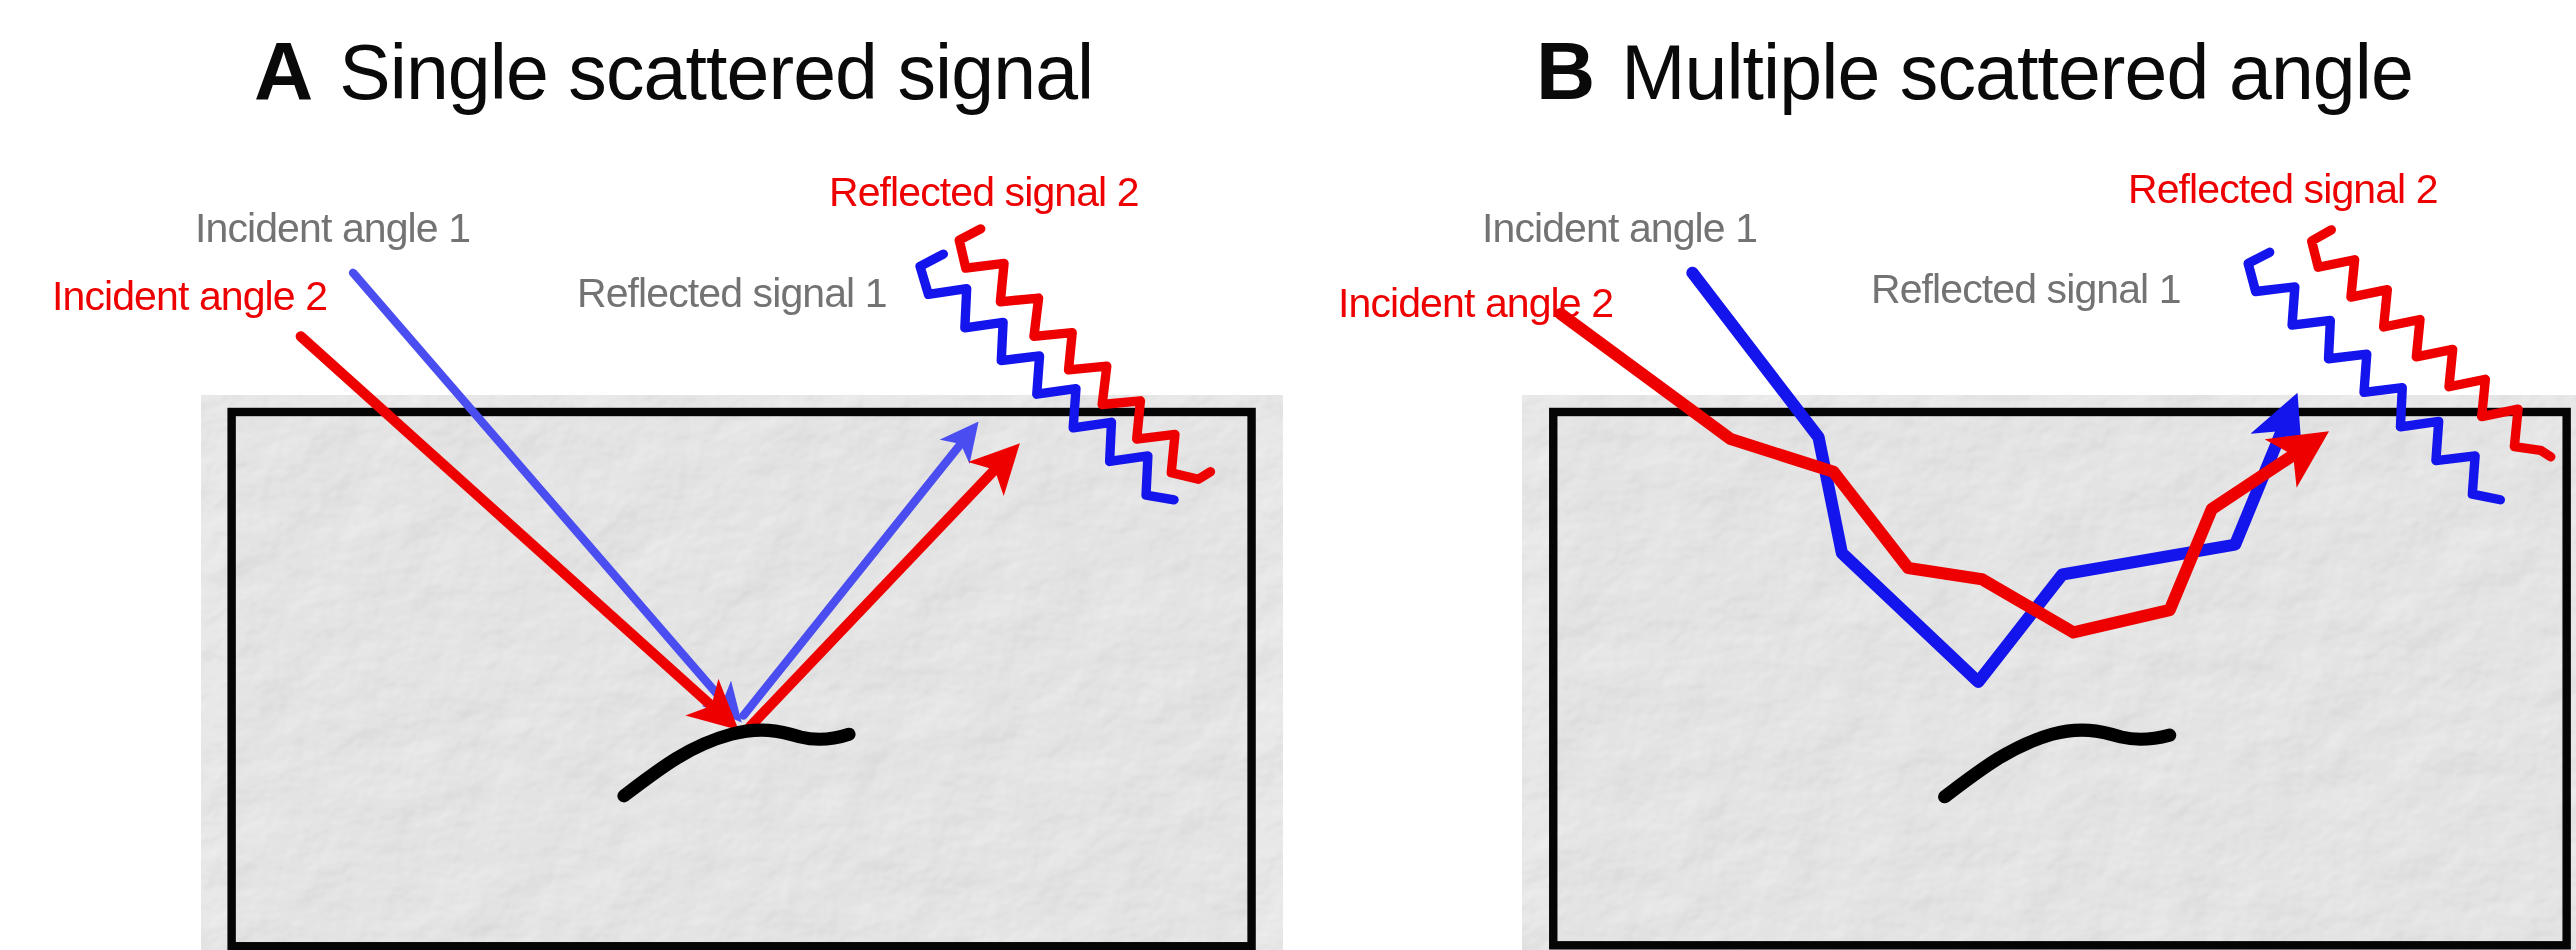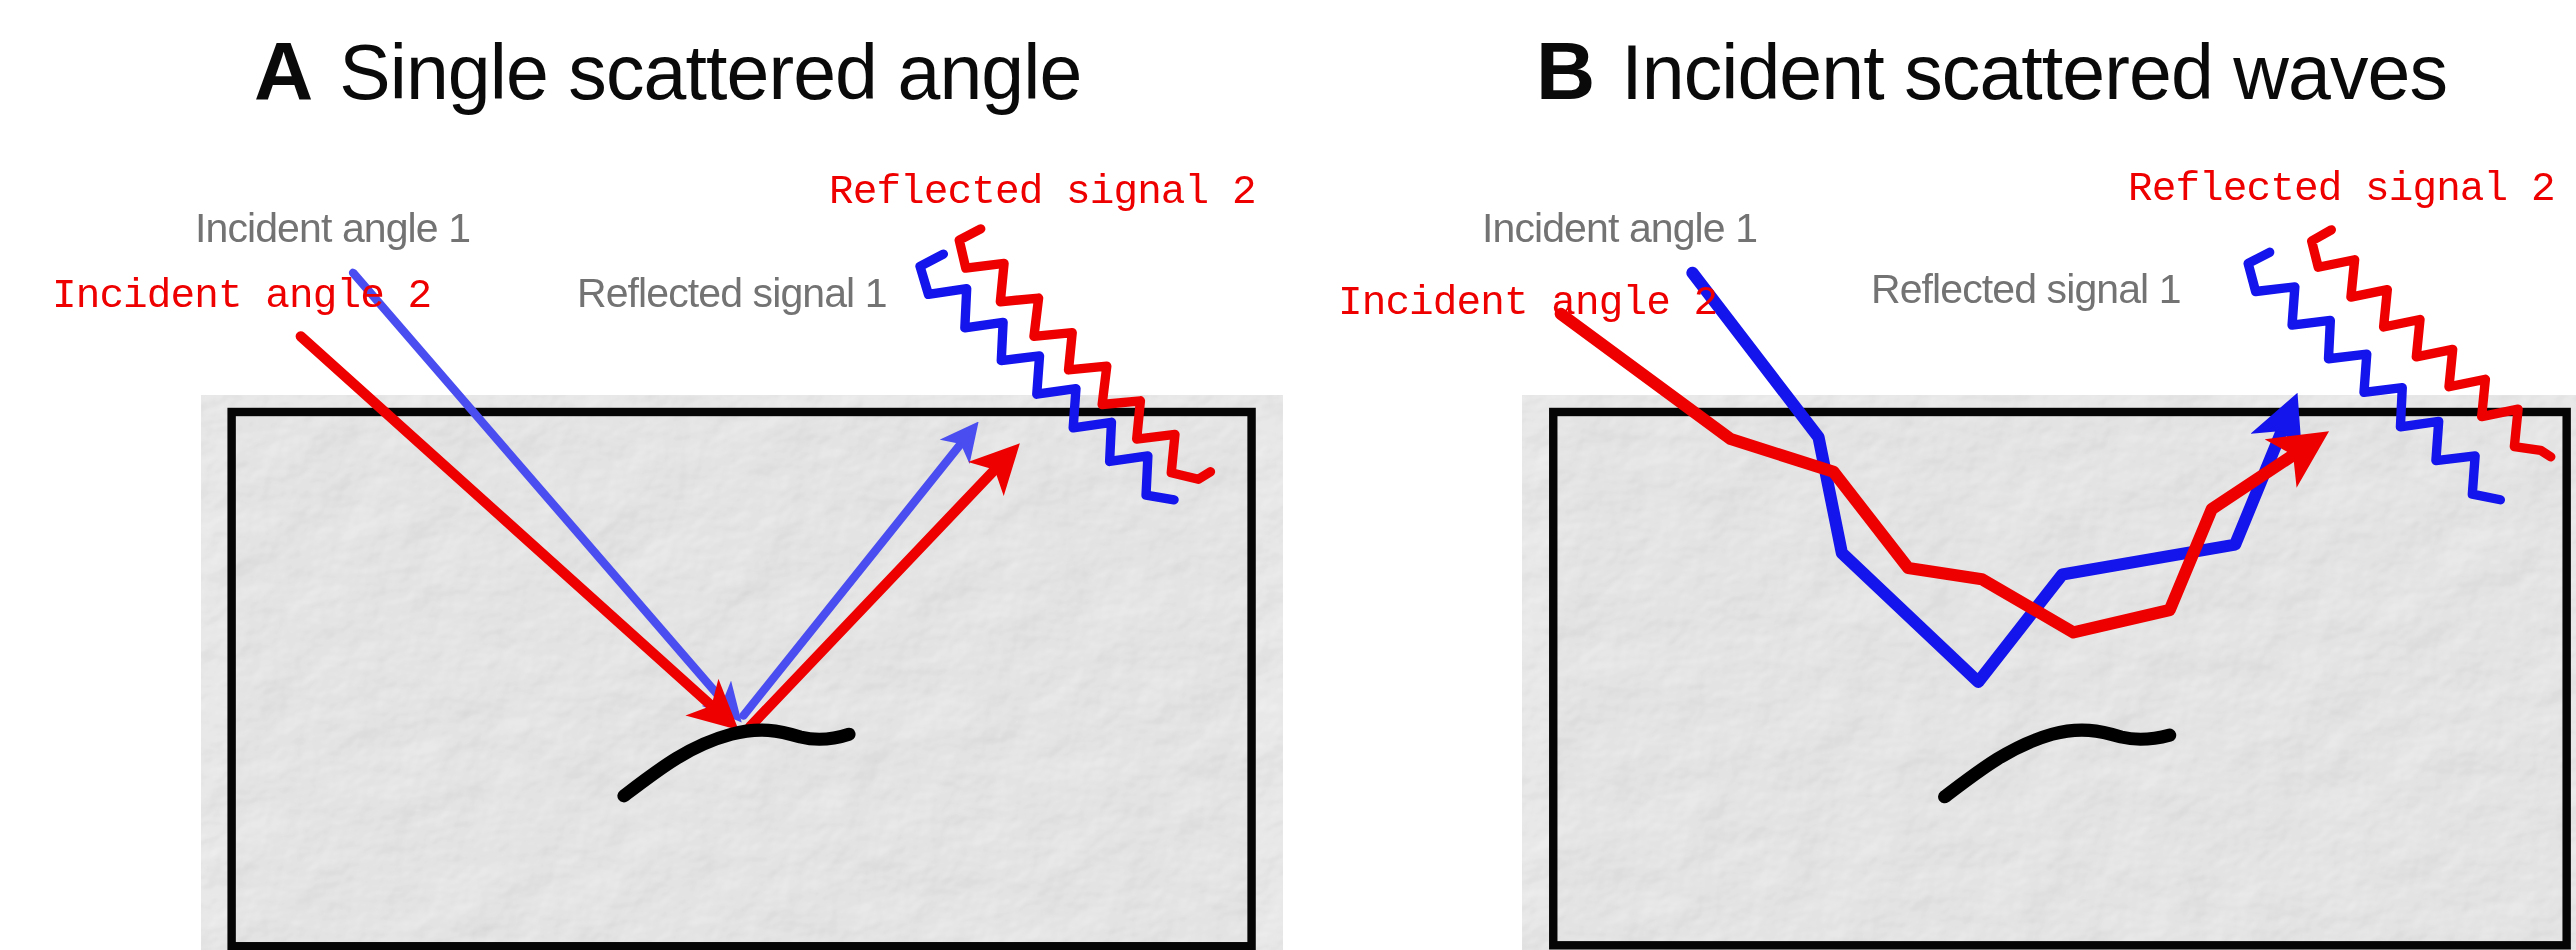--- a/index.html
+++ b/index.html
@@ -6,21 +6,21 @@
   #canvas{position:relative;width:2576px;height:951px;background:#ffffff;overflow:hidden;
           font-family:"Liberation Sans", sans-serif;}
   svg.fig{position:absolute;left:0;top:0;width:2576px;height:951px;}
   .title{position:absolute;display:flex;align-items:baseline;gap:26px;color:#0a0a0a;white-space:nowrap;}
   .title-letter{font-weight:bold;font-size:82px;}
   .title-text{font-size:77px;letter-spacing:-0.9px;}
   #title-a{left:254px;top:24px;}
   #title-b{left:1536px;top:24px;}
   .label{position:absolute;font-size:41px;line-height:1;white-space:nowrap;letter-spacing:-0.9px;}
   .blue{color:#737373;}
-  .red{color:#ee0000;font-family:Liberation Mono, monospace;}
+  .red{color:#ee0000;}
   #lbl-a-inc1{left:195px;top:208px;}
   #lbl-a-inc2{left:52px;top:276px;}
   #lbl-a-ref1{left:577px;top:273px;}
   #lbl-a-ref2{left:829px;top:172px;}
   #lbl-b-inc1{left:1482px;top:208px;}
   #lbl-b-inc2{left:1338px;top:283px;}
   #lbl-b-ref1{left:1871px;top:269px;}
   #lbl-b-ref2{left:2128px;top:169px;}
   .specimen-border{fill:none;stroke:#050505;stroke-width:9px;}
   .ray{fill:none;stroke-linejoin:round;stroke-linecap:round;}
@@ -73,25 +73,25 @@
       <polyline class="ray" stroke="#1414ec" stroke-width="13" fill="none" marker-end="url(#arr-blue)" points="1812,292 1947,468 1972,592 2118,730 2208,615 2393,583 2453,437"></polyline>
       <polyline class="ray" stroke="#ee0000" stroke-width="13" fill="none" marker-end="url(#arr-red)" points="1671,336 1853,470 1963,505 2043,608 2122,620 2220,677 2323,653 2368,545 2478,472"></polyline>
       <path class="defect" d="M 2082,853 C 2120,824 2152,799 2197,786 C 2227,778 2248,782 2271,789 C 2291,794 2308,791 2323,787"></path>
       <polyline class="ray" stroke="#1414ec" stroke-width="10" fill="none" points="2430,270 2407,282 2415,312 2457,307 2454,348 2495,343 2493,384 2534,379 2531,420 2572,415 2570,457 2611,451 2608,493 2650,488 2647,529 2677,535"></polyline>
       <polyline class="ray" stroke="#ee0000" stroke-width="10" fill="none" points="2496,246 2475,258 2482,286 2521,278 2517,318 2556,310 2552,350 2591,342 2587,382 2626,374 2622,414 2661,406 2657,446 2696,438 2692,478 2720,482 2731,489"></polyline>
     </g>
   </svg>
 
   <div class="title" id="title-a">
     <span class="title-letter">A</span>
-    <span class="title-text">Single scattered angle</span>
+    <span class="title-text">Single scattered signal</span>
   </div>
   <div class="title" id="title-b">
     <span class="title-letter">B</span>
-    <span class="title-text">Incident scattered waves</span>
+    <span class="title-text">Multiple scattered angle</span>
   </div>
 
   <div class="label blue" id="lbl-a-inc1">Incident angle 1</div>
   <div class="label red" id="lbl-a-inc2">Incident angle 2</div>
   <div class="label blue" id="lbl-a-ref1">Reflected signal 1</div>
   <div class="label red" id="lbl-a-ref2">Reflected signal 2</div>
 
   <div class="label blue" id="lbl-b-inc1">Incident angle 1</div>
   <div class="label red" id="lbl-b-inc2">Incident angle 2</div>
   <div class="label blue" id="lbl-b-ref1">Reflected signal 1</div>

